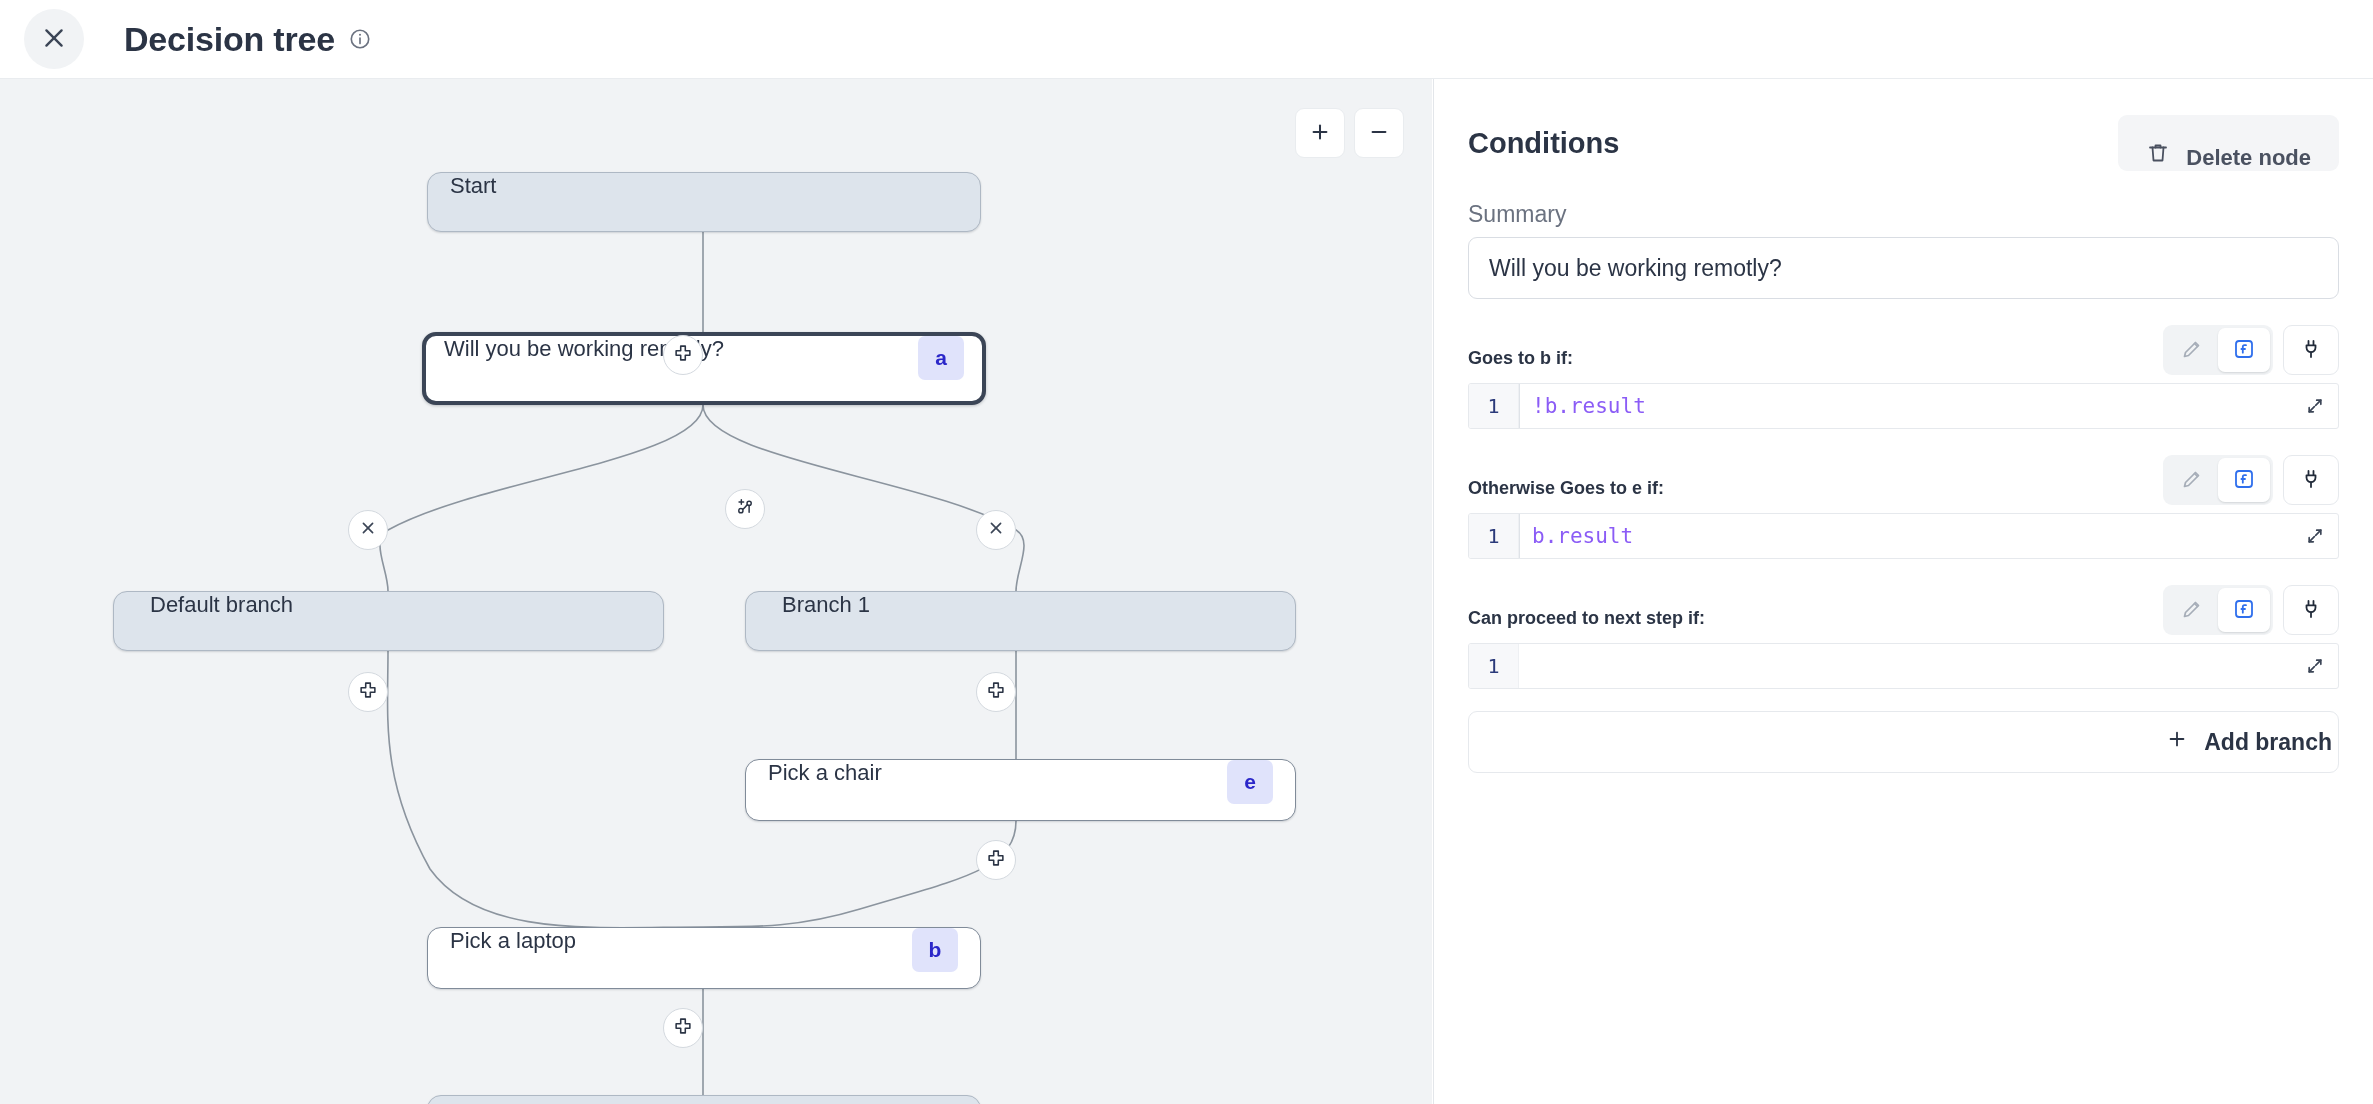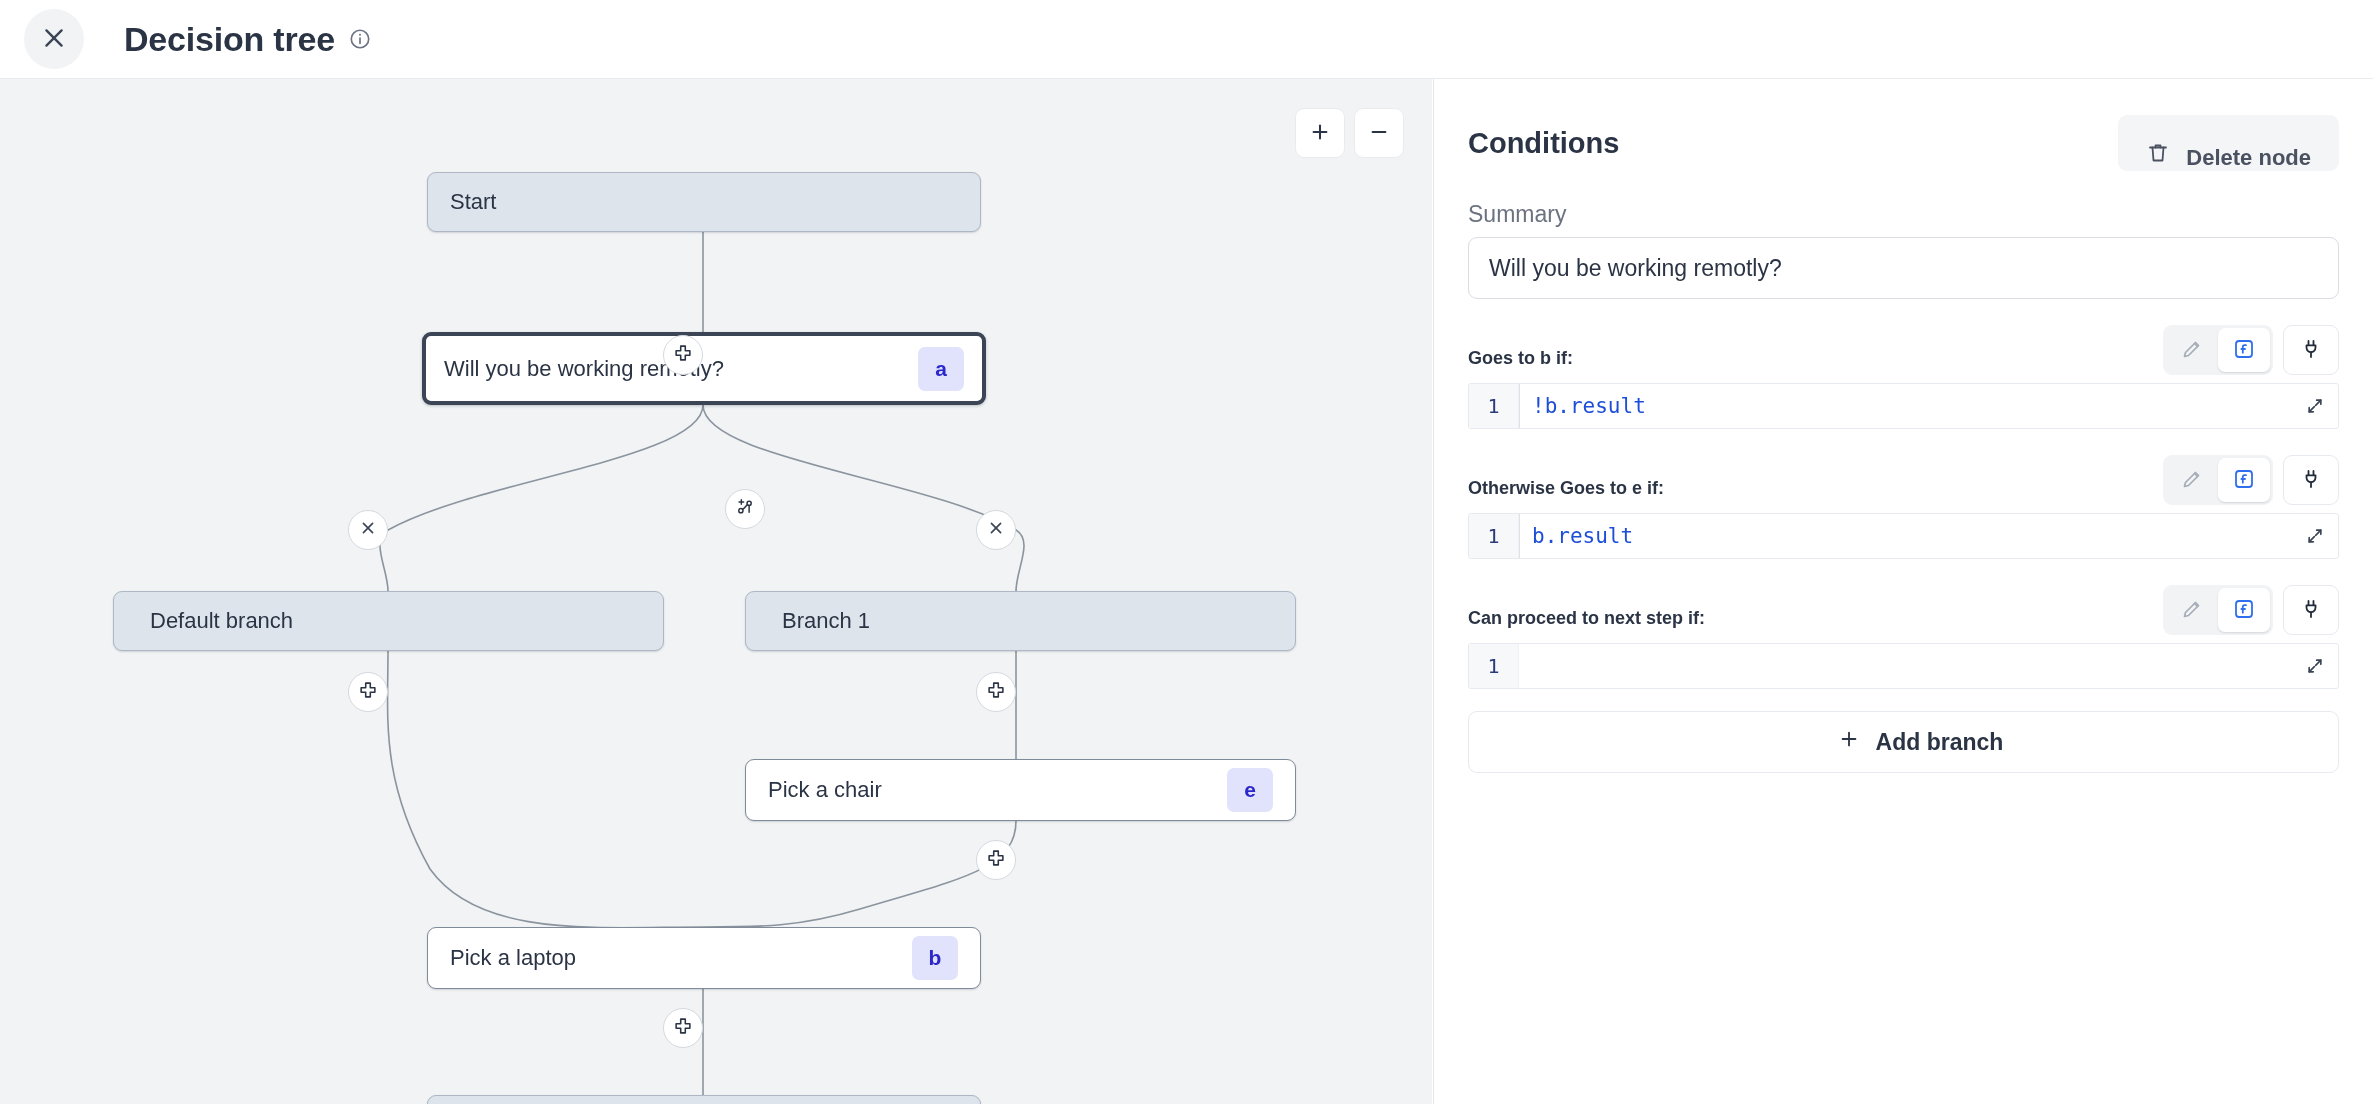--- a/index.html
+++ b/index.html
@@ -73,23 +73,23 @@
     display: flex; align-items: center; justify-content: center;
     cursor: pointer;
     padding: 0;
   }
   .zoom-btn svg { width: 22px; height: 22px; }
 
   
   .node {
     position: absolute;
     display: flex;
-    align-items: center;
+    align-items: flex-start;
     padding: 0 22px;
-    border-radius: 9px;
+    border-radius: 14px;
     font-size: 22px;
     color: #2b3445;
     box-shadow: 0 1px 2px rgba(26,32,44,0.16);
     z-index: 10;
     cursor: pointer;
     user-select: none;
   }
   .node.terminal {
     background: #dde4ec;
     border: 1px solid #aeb8c4;
@@ -242,21 +242,21 @@
     font-family: "DejaVu Sans Mono", monospace;
     font-size: 20px;
     color: #2b3a7a;
   }
   .code-line {
     flex: 1 1 auto;
     display: flex; align-items: center;
     padding-left: 12px;
     font-family: "DejaVu Sans Mono", monospace;
     font-size: 21px;
-    color: #1d4ed8;
+    color: #8b5cf6;
     white-space: pre;
     border-left: 1px solid #dfe3e8;
   }
   .code-line.keyword { color: #1c25e8; }
   .expand-btn {
     position: absolute;
     right: 4px; top: 4px;
     width: 38px; height: 38px;
     background: #ffffff;
     border: none;
@@ -265,21 +265,21 @@
   }
   .expand-btn svg { width: 20px; height: 20px; }
 
   #add-branch-btn {
     width: 100%;
     margin-top: 22px;
     height: 62px;
     background: #ffffff;
     border: 1px solid #e6e9ed;
     border-radius: 9px;
-    display: flex; align-items: center; justify-content: center;
+    display: flex; align-items: center; justify-content: flex-end;
     gap: 16px;
     font-size: 23px;
     font-weight: bold;
     color: #2b3445;
     cursor: pointer;
     font-family: "Liberation Sans", sans-serif;
     padding-left: 40px;
   }
   #add-branch-btn svg { width: 22px; height: 22px; }
 </style>

